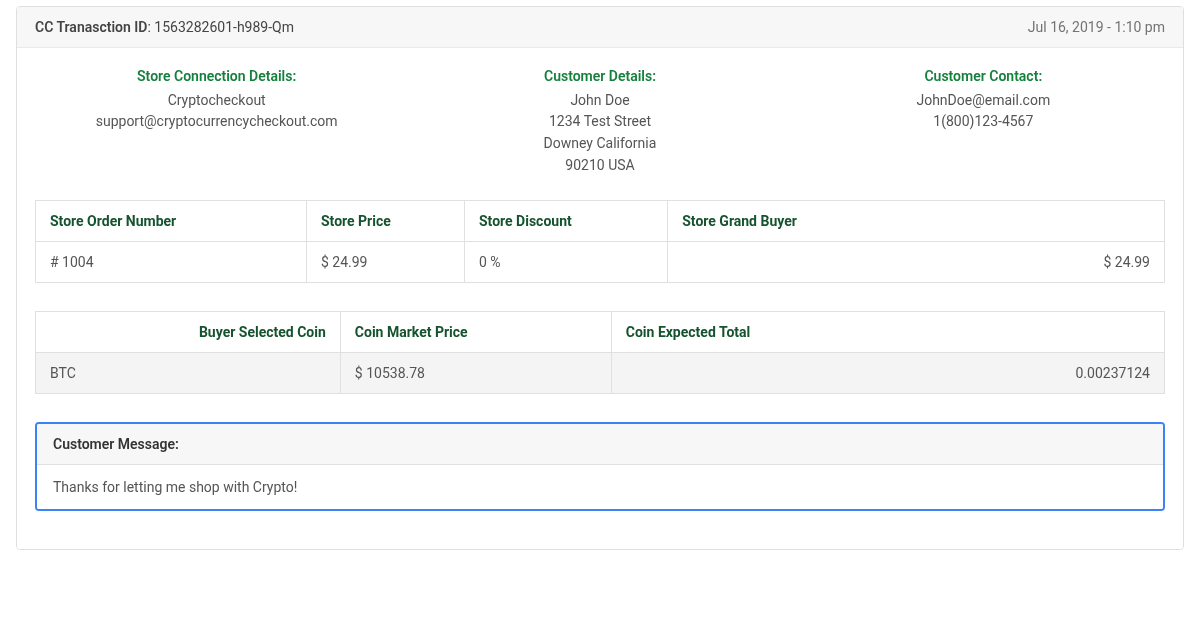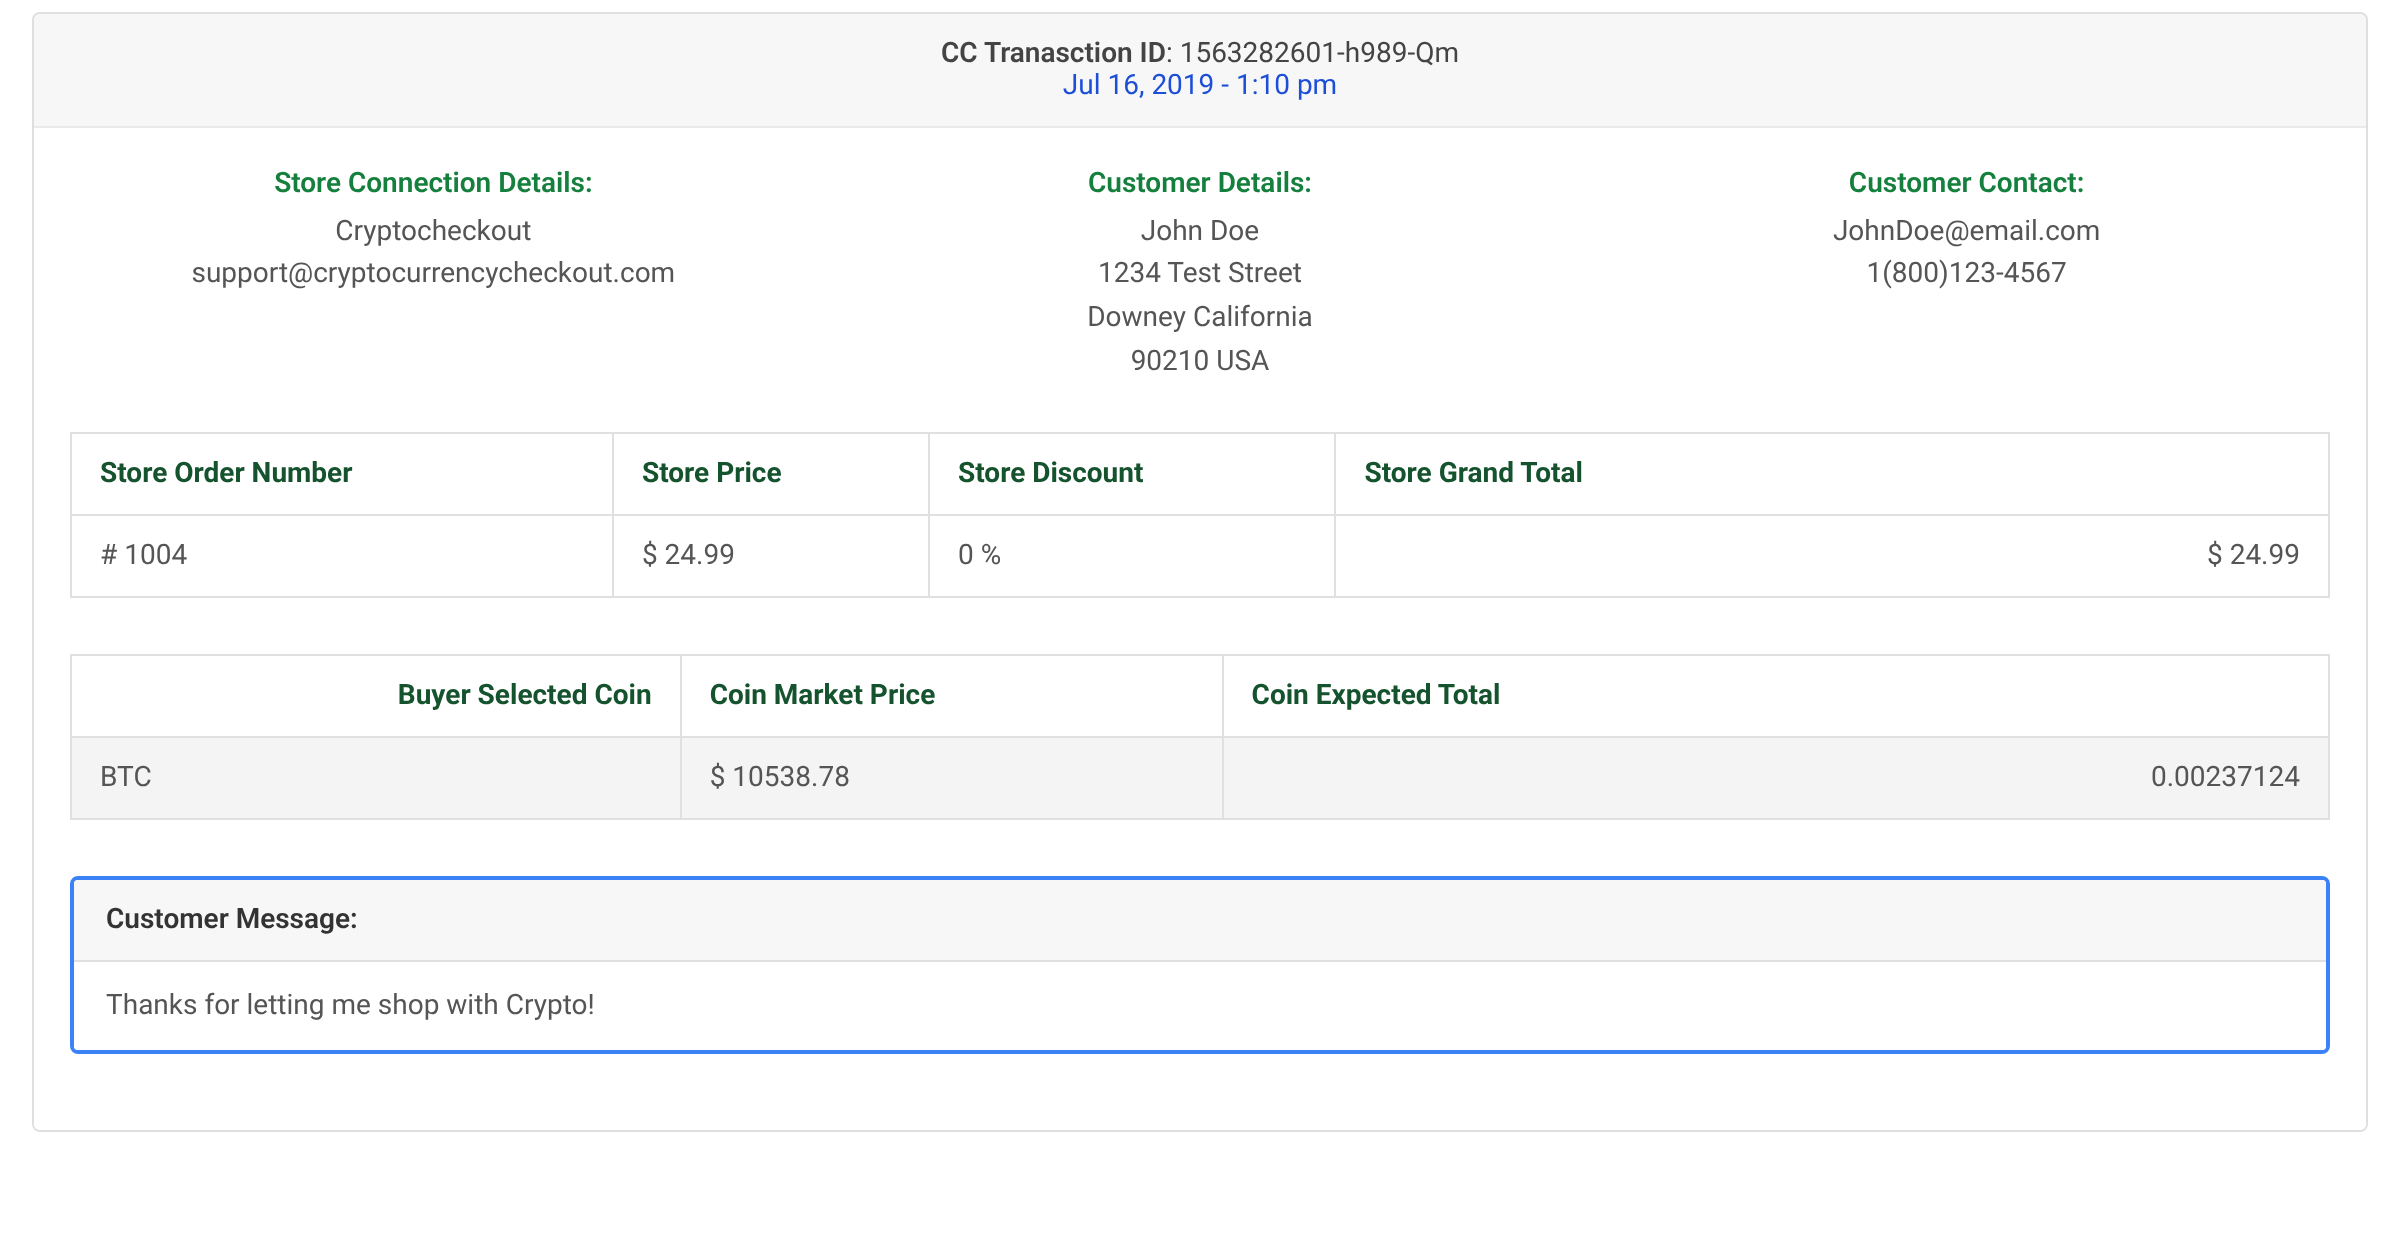--- a/index.html
+++ b/index.html
@@ -18,25 +18,24 @@
     overflow: hidden;
   }
   .card-header {
     background: #f7f7f7;
     padding: 12px 18px;
     display: flex;
     justify-content: space-between;
     align-items: center;
     border-bottom: 1px solid #eaeaea;
     color: #444;
-    flex-direction: column;
   }
   .card-header .left { font-size: 14px; }
   .card-header .left b { font-weight: 600; }
-  .card-header .right { font-size: 14px; color: #1d4ed8; }
+  .card-header .right { font-size: 14px; color: #737373; }
   .card-body {
     background: #fff;
     padding: 18px 18px 16px 18px;
   }
   .details-row {
     display: flex;
     justify-content: space-between;
     margin-bottom: 24px;
     gap: 20px;
   }
@@ -126,21 +125,21 @@
         <div>1(800)123-4567</div>
       </div>
     </div>
 
     <table class="data">
       <thead>
         <tr>
           <th style="width:24%;">Store Order Number</th>
           <th style="width:14%;">Store Price</th>
           <th style="width:18%;">Store Discount</th>
-          <th>Store Grand Total</th>
+          <th>Store Grand Buyer</th>
         </tr>
       </thead>
       <tbody>
         <tr>
           <td># 1004</td>
           <td>$ 24.99</td>
           <td>0 %</td>
           <td class="right">$ 24.99</td>
         </tr>
       </tbody>

